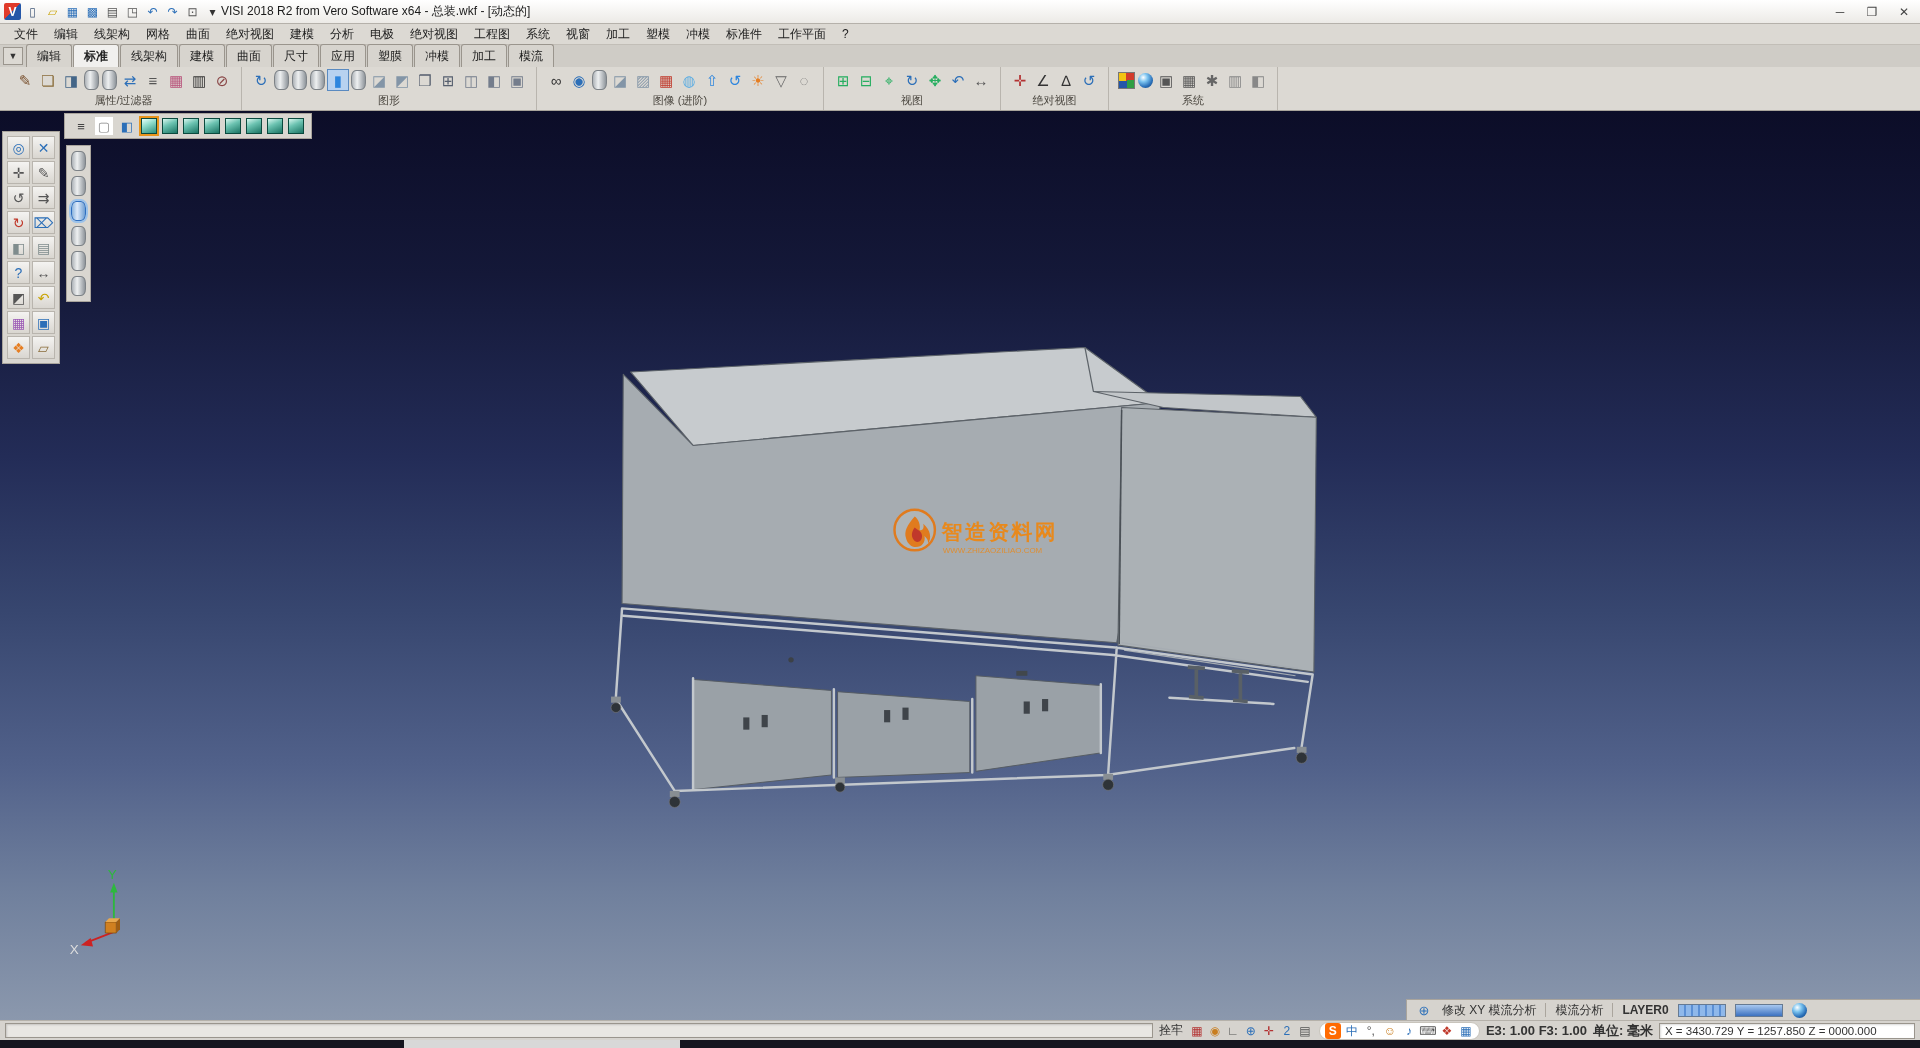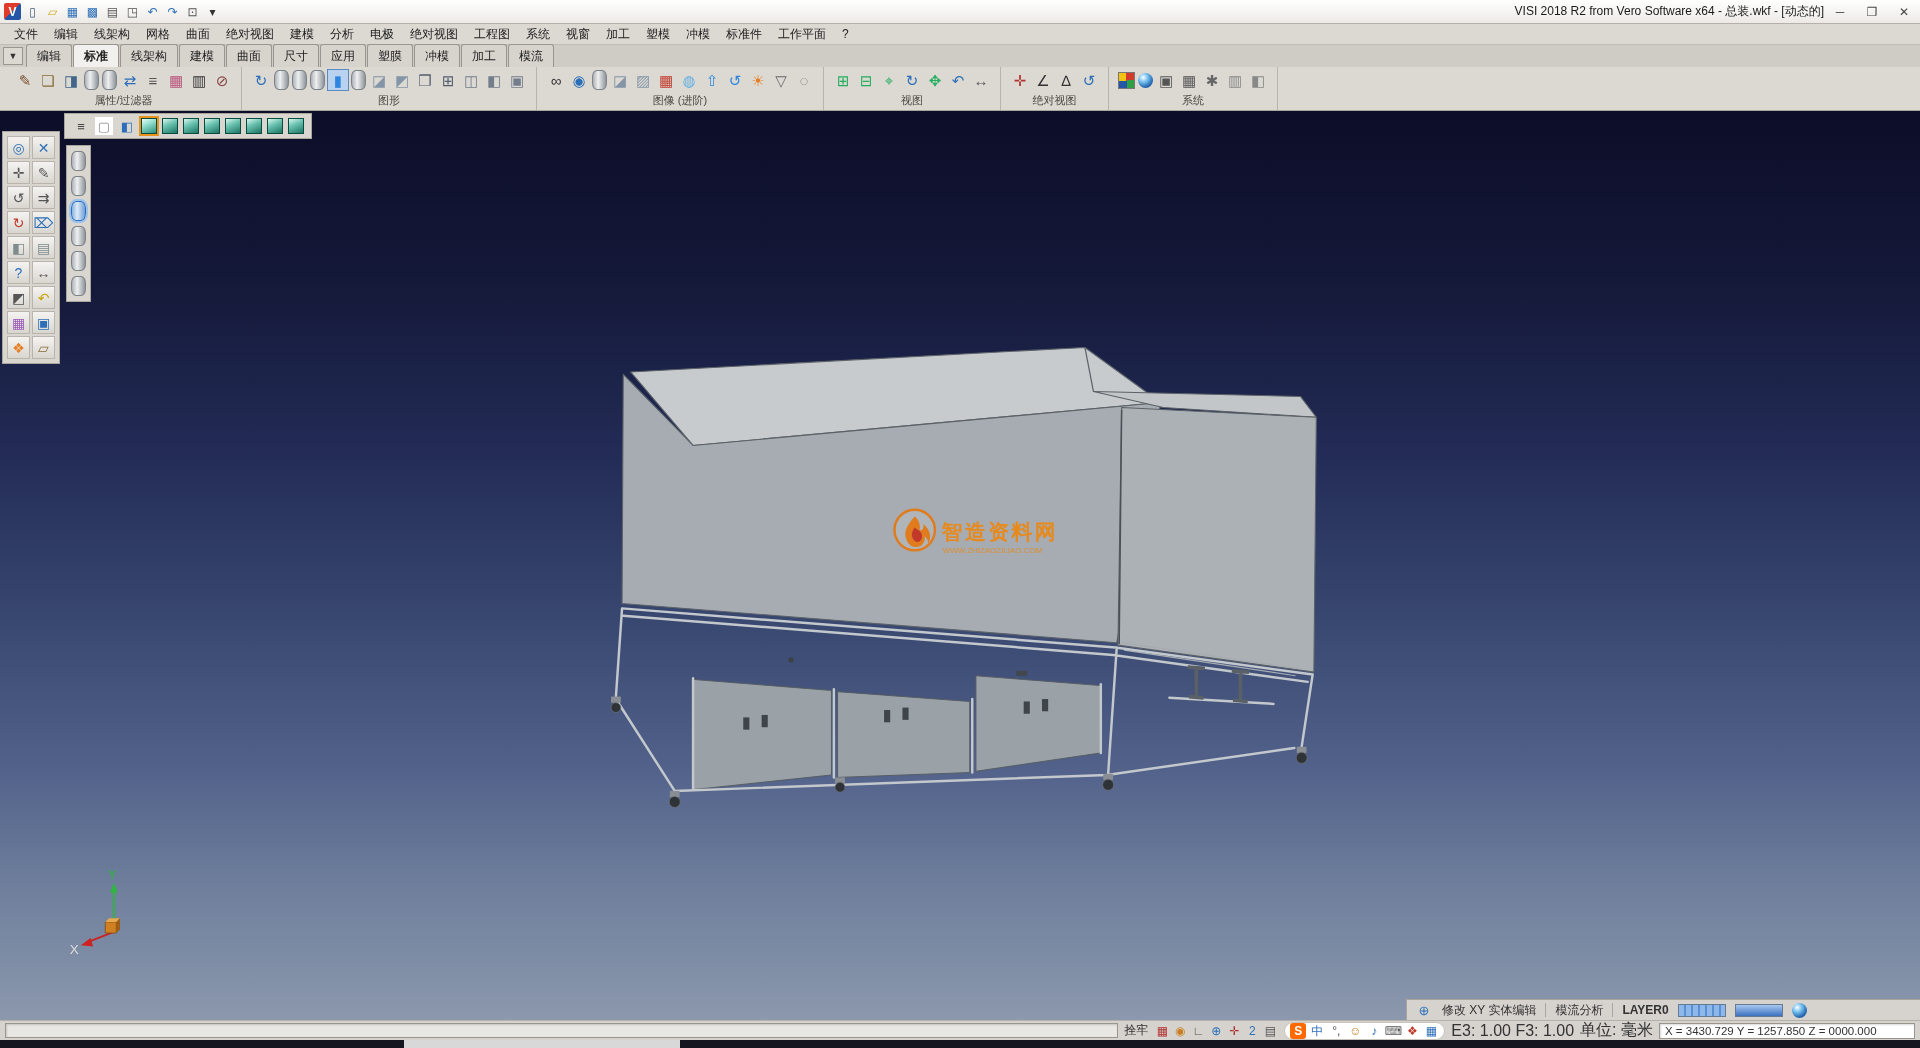--- a/index.html
+++ b/index.html
@@ -5,21 +5,21 @@
   * { box-sizing: border-box; margin:0; padding:0; }
   html,body { width:1920px; height:1048px; overflow:hidden; background:#000; }
   body { font-family:"Liberation Sans", sans-serif; font-size:12px; color:#222; }
   #app { display:flex; flex-direction:column; width:1920px; height:1048px; }
 
   
   .titlebar { height:24px; background:linear-gradient(#ffffff,#eceae6); border-bottom:1px solid #b5b1aa;
               display:flex; align-items:center; }
   .qat { display:flex; align-items:center; gap:3px; padding-left:4px; }
   .qat .icon { width:17px; height:17px; font-size:12px; }
-  .title { flex:1; text-align:right; font-size:12px; color:#1a1a1a; }
+  .title { flex:1; text-align:left; font-size:12px; color:#1a1a1a; }
   .wincontrols { display:flex; }
   .winbtn { width:32px; height:23px; display:flex; align-items:center; justify-content:center;
             color:#444; font-size:12px; }
 
   
   .menubar { height:21px; background:#dcd9d3; border-bottom:1px solid #c2beb7; display:flex;
              align-items:center; padding-left:6px; }
   .menu-item { padding:2px 8px; cursor:default; white-space:nowrap; }
 
   
@@ -83,21 +83,21 @@
            background:repeating-linear-gradient(90deg,#8fb8ea 0 5px, #5b8fd4 5px 7px); }
   .gauge.g2 { background:linear-gradient(180deg,#a8c8f0,#3c71c0); }
 
   .statusB { height:20px; background:#d6d3ce; border-top:1px solid #b5b1aa; display:flex;
              align-items:center; gap:6px; padding:0 5px; font-size:12px; color:#333; }
   .cmdfield { flex:1; height:15px; background:#e9e7e3; border:1px solid #9a958d;
               box-shadow:inset 1px 1px 2px rgba(0,0,0,.15); }
   .statusB .icon { width:16px; height:16px; font-size:12px; }
   .ime { display:flex; align-items:center; gap:3px; background:#fff; border:1px solid #c8c4bc;
          border-radius:9px; padding:1px 5px; height:18px; }
-  .scaletxt, .unitstxt { white-space:nowrap; font-size:16px; }
+  .scaletxt, .unitstxt { white-space:nowrap; font-size:13px;font-weight:bold; }
   .coordsfield { width:256px; height:16px; background:#ffffff; border:1px solid #9a958d;
                  box-shadow:inset 1px 1px 2px rgba(0,0,0,.15); display:flex; align-items:center;
                  padding:0 5px; font-size:11.5px; white-space:nowrap; }
 
   .taskbar { height:8px; background:#15151f; position:relative; }
   .tseg { position:absolute; left:404px; width:276px; height:100%; background:#d8d8d8; }
 </style>
 </head>
 <body>
 
@@ -364,21 +364,21 @@
         <span class="icon cyl active"></span>
         <span class="icon cyl"></span>
         <span class="icon cyl"></span>
         <span class="icon cyl"></span>
       </div>
 
     <div class="statusA">
       <span style="display:flex;align-items:center;gap:3px;">
           <span class="icon" style="color: rgb(44, 111, 184);">⊕</span>
         </span>
-      <span>修改 XY 实体编辑</span>
+      <span>修改 XY 模流分析</span>
       <span class="sep"></span>
       <span>模流分析</span>
       <span class="sep"></span>
       <b>LAYER0</b>
       <span class="gauge"></span>
       <span class="gauge g2"></span>
       <span class="icon globe"></span>
     </div>
   </div>
 

